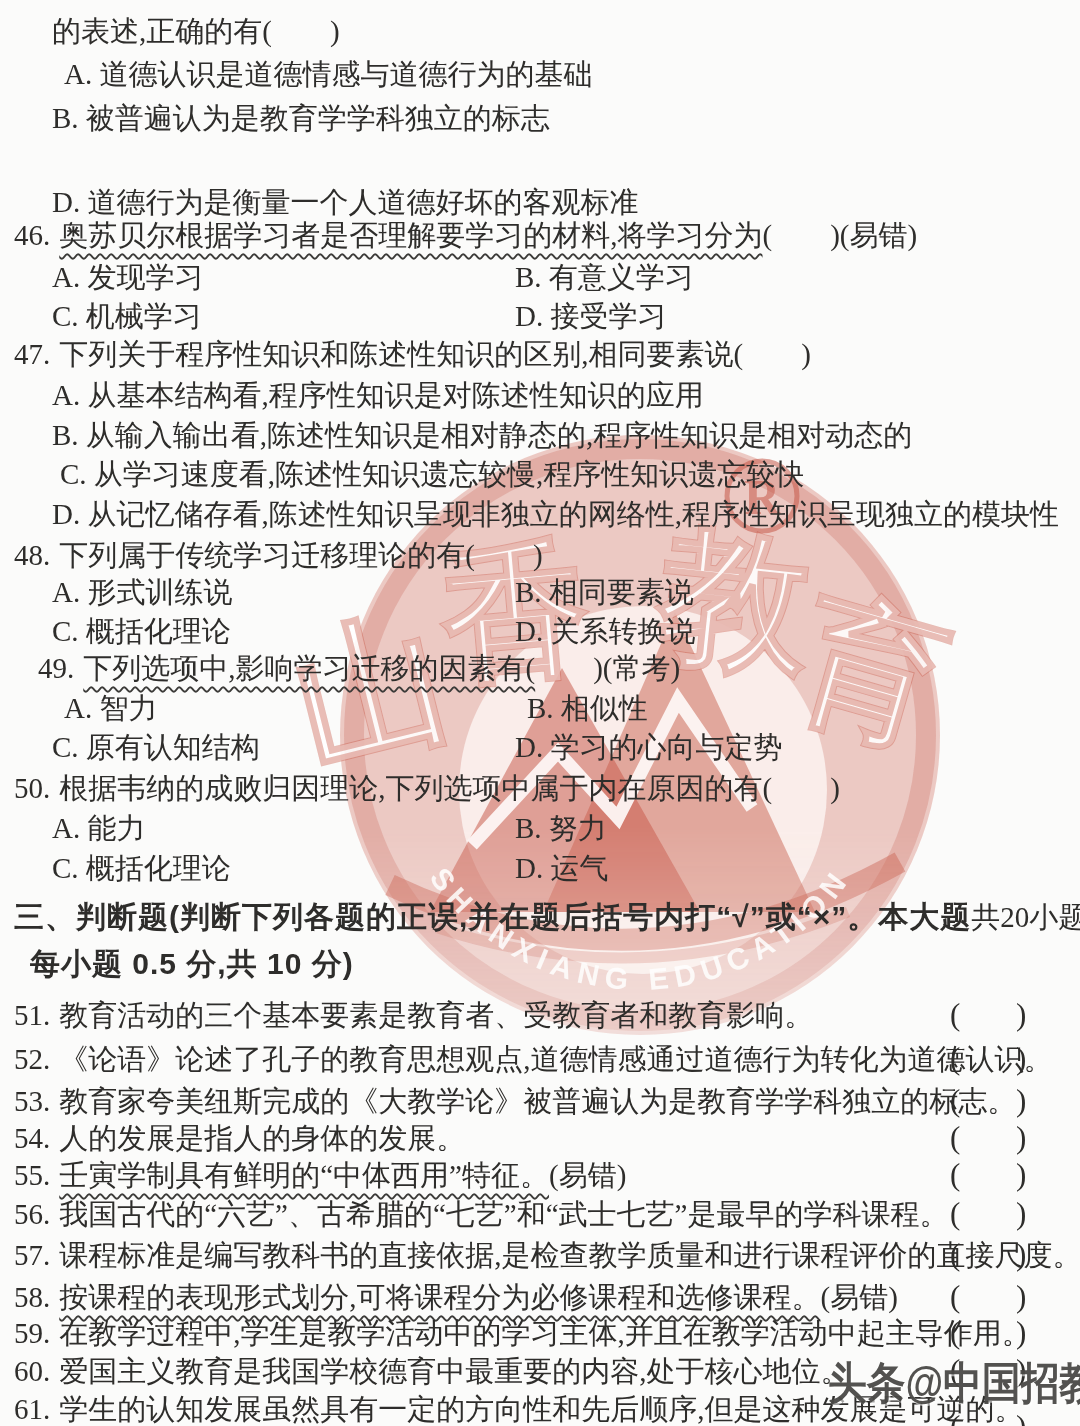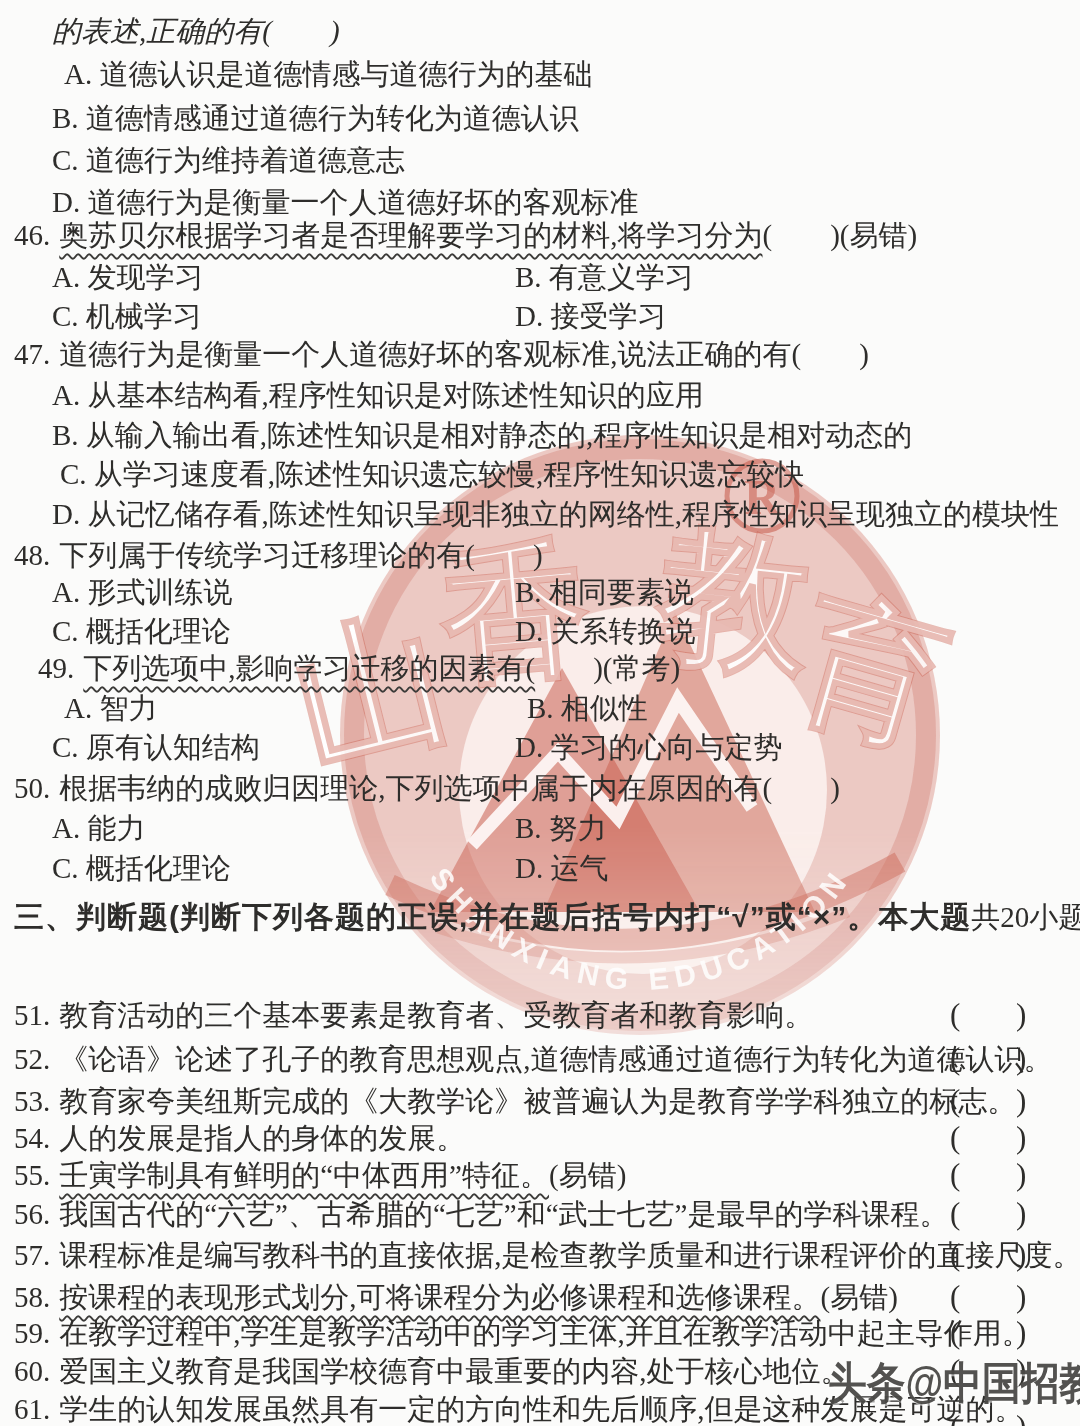--- a/index.html
+++ b/index.html
@@ -68,43 +68,43 @@
       </text>
 
       <g>
         <circle cx="762" cy="496" r="35" fill="none" stroke="#c75948" stroke-opacity="0.55" stroke-width="5"></circle>
         <text x="762" y="514" font-size="50" font-weight="700" text-anchor="middle" font-family="Liberation Serif, DejaVu Serif, serif" fill="#c75948" fill-opacity="0.55">R</text>
       </g>
     </svg>
   </div>
 
   <div class="layer content" id="content-layer">
-      <div class="line" style="left: 52px; top: 14px; font-style: italic;"><span>的表述,正确的有(　　)</span></div>
+      <div class="line" style="left: 52px; top: 14px;"><span>的表述,正确的有(　　)</span></div>
       <div class="line" style="left: 64px; top: 57px;"><span>A. 道德认识是道德情感与道德行为的基础</span></div>
-      <div class="line" style="left: 52px; top: 101px;"><span>B. 道德情感通过道德行为转化为道德认识</span></div>
-      <div class="line" style="left: 52px; top: 143px;"><span>C. 道德行为维持着道德意志</span></div>
+      <div class="line" style="left: 52px; top: 101px;"><span>B. 被普遍认为是教育学学科独立的标志</span></div>
       <div class="line" style="left: 52px; top: 185px;"><span>D. 道德行为是衡量一个人道德好坏的客观标准</span></div>
       <div class="line" style="left: 14px; top: 218px;"><span class="num">46.</span><span class="wavy">奥苏贝尔根据学习者是否理解要学习的材料,将学习分为</span><span>(　　)(易错)</span></div>
       <div class="line" style="left: 52px; top: 260px;"><span>A. 发现学习</span><span class="opt2" style="left: 463px;">B. 有意义学习</span></div>
       <div class="line" style="left: 52px; top: 299px;"><span>C. 机械学习</span><span class="opt2" style="left: 463px;">D. 接受学习</span></div>
-      <div class="line" style="left: 14px; top: 337px;"><span class="num">47.</span><span>道德行为是衡量一个人道德好坏的客观标准,说法正确的有(　　)</span></div>
+      <div class="line" style="left: 14px; top: 337px;"><span class="num">47.</span><span>下列关于程序性知识和陈述性知识的区别,相同要素说(　　)</span></div>
       <div class="line" style="left: 52px; top: 378px;"><span>A. 从基本结构看,程序性知识是对陈述性知识的应用</span></div>
       <div class="line" style="left: 52px; top: 418px;"><span>B. 从输入输出看,陈述性知识是相对静态的,程序性知识是相对动态的</span></div>
       <div class="line" style="left: 60px; top: 457px;"><span>C. 从学习速度看,陈述性知识遗忘较慢,程序性知识遗忘较快</span></div>
       <div class="line" style="left: 52px; top: 497px;"><span>D. 从记忆储存看,陈述性知识呈现非独立的网络性,程序性知识呈现独立的模块性</span></div>
       <div class="line" style="left: 14px; top: 538px;"><span class="num">48.</span><span>下列属于传统学习迁移理论的有(　　)</span></div>
       <div class="line" style="left: 52px; top: 575px;"><span>A. 形式训练说</span><span class="opt2" style="left: 463px;">B. 相同要素说</span></div>
       <div class="line" style="left: 52px; top: 614px;"><span>C. 概括化理论</span><span class="opt2" style="left: 463px;">D. 关系转换说</span></div>
       <div class="line" style="left: 14px; top: 651px; margin-left: 24px;"><span class="num">49.</span><span class="wavy">下列选项中,影响学习迁移的因素有(</span><span>　　)(常考)</span></div>
       <div class="line" style="left: 64px; top: 691px;"><span>A. 智力</span><span class="opt2" style="left: 463px;">B. 相似性</span></div>
       <div class="line" style="left: 52px; top: 730px;"><span>C. 原有认知结构</span><span class="opt2" style="left: 463px;">D. 学习的心向与定势</span></div>
       <div class="line" style="left: 14px; top: 771px;"><span class="num">50.</span><span>根据韦纳的成败归因理论,下列选项中属于内在原因的有(　　)</span></div>
       <div class="line" style="left: 52px; top: 811px;"><span>A. 能力</span><span class="opt2" style="left: 463px;">B. 努力</span></div>
       <div class="line" style="left: 52px; top: 851px;"><span>C. 概括化理论</span><span class="opt2" style="left: 463px;">D. 运气</span></div>
       <div class="line b" style="left: 14px; top: 900px;"><span>三、判断题(判断下列各题的正误,并在题后括号内打“√”或“×”。本大题</span><span class="reg">共20小题， 每小题</span></div>
+      <div class="line b" style="left: 30px; top: 947px;"><span>每小题 0.5 分,共 10 分)</span></div>
       <div class="line" style="left: 14px; top: 998px;"><span class="num">51.</span><span>教育活动的三个基本要素是教育者、受教育者和教育影响。</span><span class="jp" style="left: 936px; top: 0px;">(</span><span class="jp" style="left: 1002px; top: 0px;">)</span></div>
       <div class="line" style="left: 14px; top: 1042px;"><span class="num">52.</span><span>《论语》论述了孔子的教育思想观点,道德情感通过道德行为转化为道德认识。</span><span class="jp" style="left: 936px; top: 0px;">(</span><span class="jp" style="left: 1002px; top: 0px;">)</span></div>
       <div class="line" style="left: 14px; top: 1084px;"><span class="num">53.</span><span>教育家夸美纽斯完成的《大教学论》被普遍认为是教育学学科独立的标志。</span><span class="jp" style="left: 936px; top: 0px;">(</span><span class="jp" style="left: 1002px; top: 0px;">)</span></div>
       <div class="line" style="left: 14px; top: 1121px;"><span class="num">54.</span><span>人的发展是指人的身体的发展。</span><span class="jp" style="left: 936px; top: 0px;">(</span><span class="jp" style="left: 1002px; top: 0px;">)</span></div>
       <div class="line" style="left: 14px; top: 1158px;"><span class="num">55.</span><span class="wavy">壬寅学制具有鲜明的“中体西用”特征。</span><span>(易错)</span><span class="jp" style="left: 936px; top: 0px;">(</span><span class="jp" style="left: 1002px; top: 0px;">)</span></div>
       <div class="line" style="left: 14px; top: 1197px;"><span class="num">56.</span><span>我国古代的“六艺”、古希腊的“七艺”和“武士七艺”是最早的学科课程。</span><span class="jp" style="left: 936px; top: 0px;">(</span><span class="jp" style="left: 1002px; top: 0px;">)</span></div>
       <div class="line" style="left: 14px; top: 1238px;"><span class="num">57.</span><span>课程标准是编写教科书的直接依据,是检查教学质量和进行课程评价的直接尺度。</span><span class="jp" style="left: 936px; top: 0px;">(</span><span class="jp" style="left: 1002px; top: 0px;">)</span></div>
       <div class="line" style="left: 14px; top: 1280px;"><span class="num">58.</span><span class="wavy">按课程的表现形式划分,可将课程分为必修课程和选修课程。</span><span>(易错)</span><span class="jp" style="left: 936px; top: 0px;">(</span><span class="jp" style="left: 1002px; top: 0px;">)</span></div>
       <div class="line" style="left: 14px; top: 1316px;"><span class="num">59.</span><span>在教学过程中,学生是教学活动中的学习主体,并且在教学活动中起主导作用。</span><span class="jp" style="left: 936px; top: 0px;">(</span><span class="jp" style="left: 1002px; top: 0px;">)</span></div>
       <div class="line" style="left: 14px; top: 1354px;"><span class="num">60.</span><span>爱国主义教育是我国学校德育中最重要的内容,处于核心地位。</span><span class="jp" style="left: 936px; top: 0px;">(</span><span class="jp" style="left: 1002px; top: 0px;">)</span></div>

